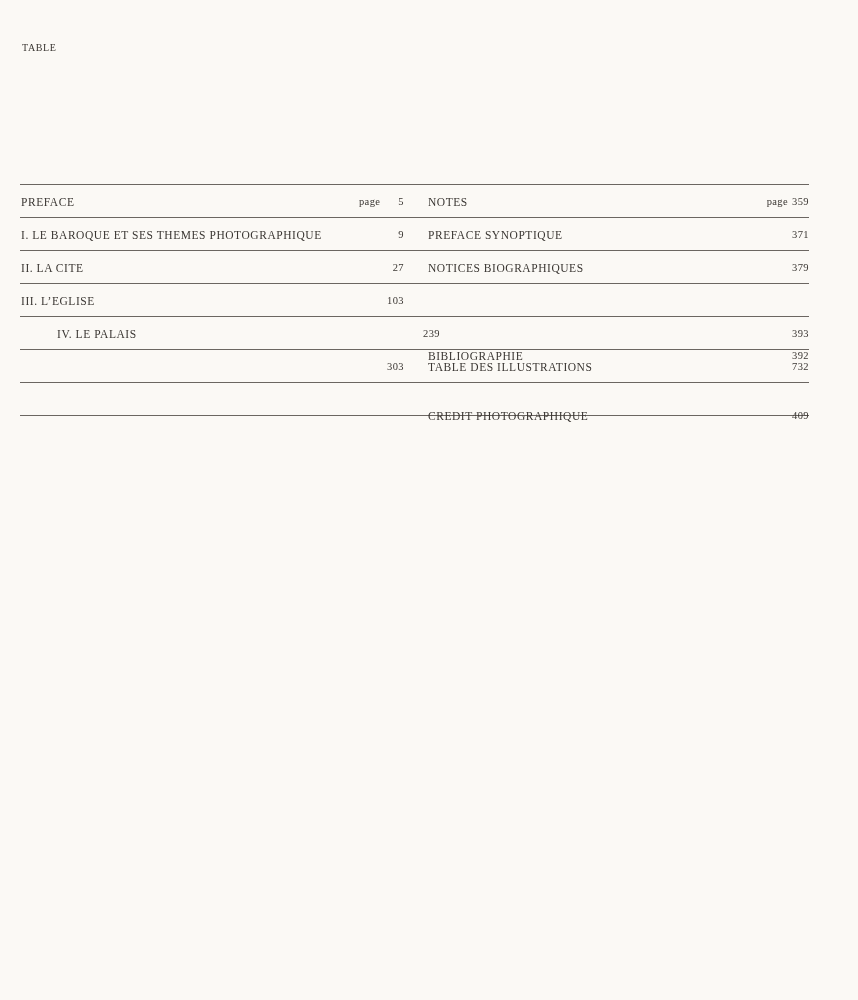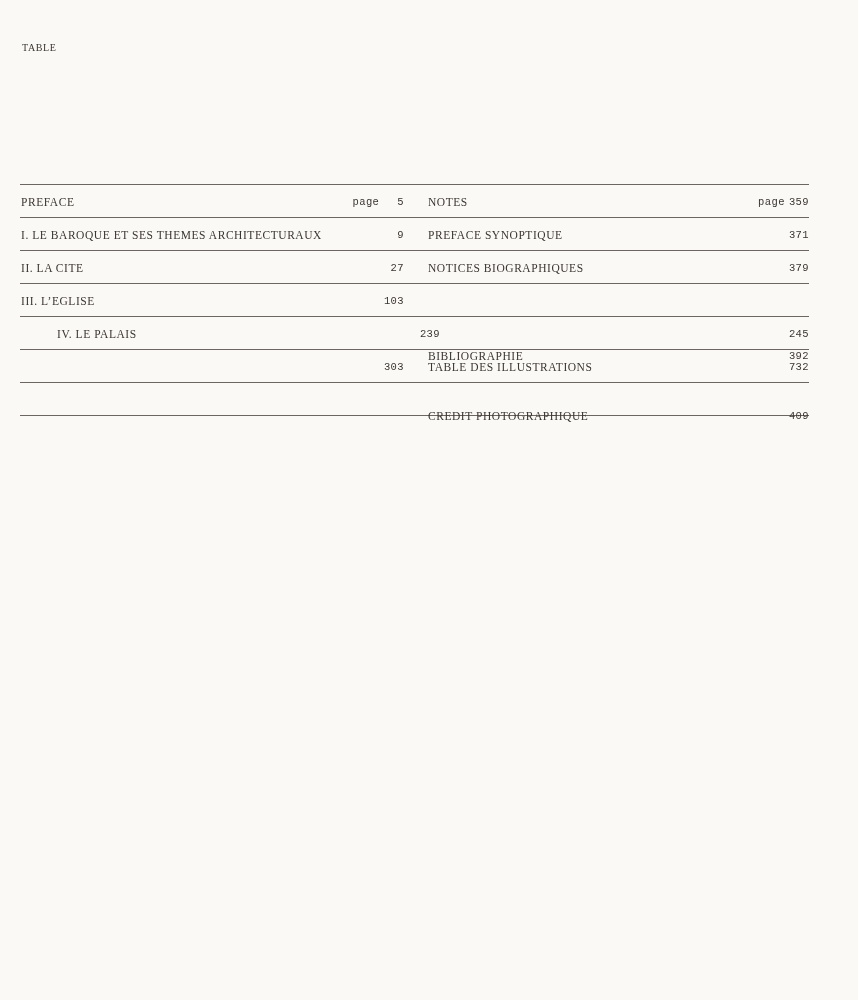--- a/index.html
+++ b/index.html
@@ -51,21 +51,20 @@
     left: 0;
     top: 0;
   }
   .entry .pg {
     position: absolute;
     right: 0;
     top: 0;
     font-size: 10.5px;
     letter-spacing: 0.4px;
     font-variant-numeric: oldstyle-nums;
-    font-family: Liberation Mono, monospace;
   }
   .entry .pg .pagelabel {
     margin-right: 18px;
   }
   .col-left .entry {
     left: 1px;
     width: 383px;
   }
   .col-right .entry {
     left: 408px;
@@ -90,21 +89,21 @@
   <div class="rule" style="top:165px;"></div>
   <div class="rule" style="top:198px;"></div>
   <div class="rule" style="top:231px;"></div>
 
   <div class="col-left">
     <div class="entry" style="top:8px;">
       <span class="title">PREFACE</span>
       <span class="pg"><span class="pagelabel">page</span><span>5</span></span>
     </div>
     <div class="entry" style="top:41px;">
-      <span class="title">I. LE BAROQUE ET SES THEMES ARCHITECTURAUX</span>
+      <span class="title">I. LE BAROQUE ET SES THEMES PHOTOGRAPHIQUE</span>
       <span class="pg">9</span>
     </div>
     <div class="entry" style="top:74px;">
       <span class="title">II. LA CITE</span>
       <span class="pg">27</span>
     </div>
     <div class="entry" style="top:107px;">
       <span class="title">III. L’EGLISE</span>
       <span class="pg">103</span>
     </div>
@@ -128,21 +127,21 @@
     </div>
     <div class="entry" style="top:74px;">
       <span class="title">NOTICES BIOGRAPHIQUES</span>
       <span class="pg">379</span>
     </div>
     <div class="entry" style="top:122px;margin-top:40px;">
       <span class="title">BIBLIOGRAPHIE</span>
       <span class="pg">392</span>
     </div>
     <div class="entry" style="top:140px;">
-      <span class="pg">245</span>
+      <span class="pg">393</span>
     </div>
     <div class="entry" style="top:173px;">
       <span class="title">TABLE DES ILLUSTRATIONS</span>
       <span class="pg">732</span>
     </div>
     <div class="entry" style="top:222px;">
       <span class="title">CREDIT PHOTOGRAPHIQUE</span>
       <span class="pg">409</span>
     </div>
   </div>

